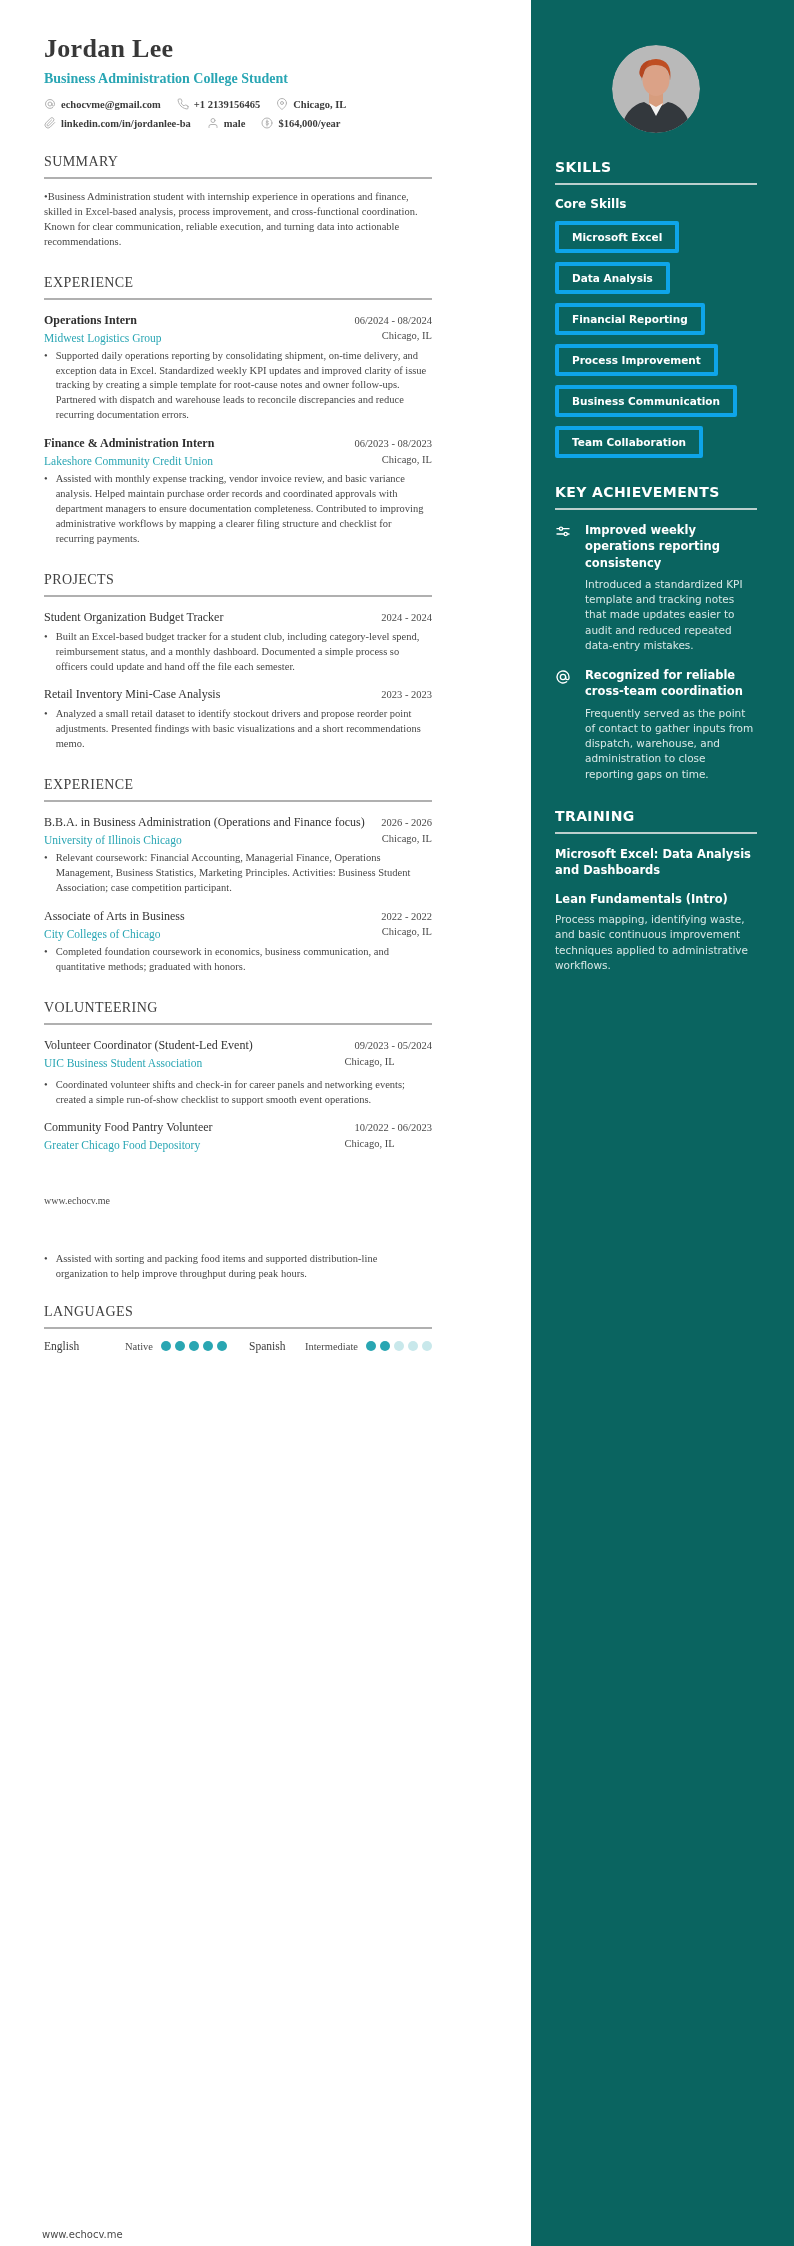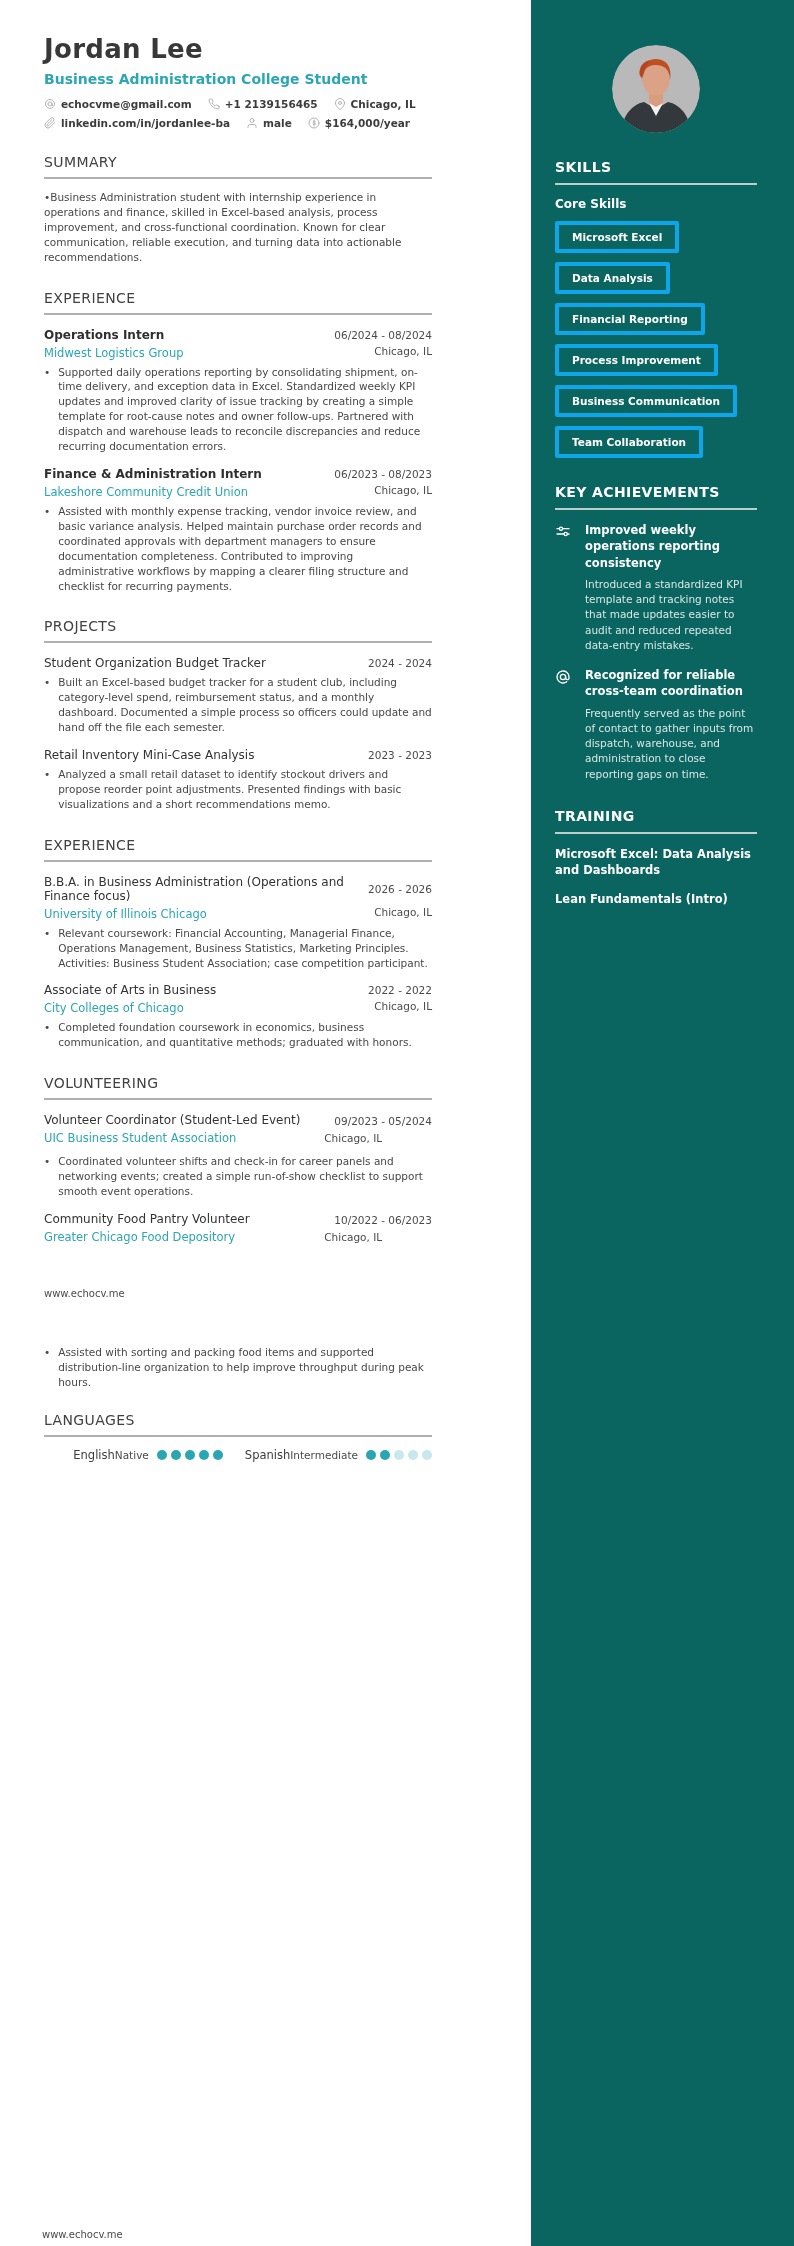--- a/index.html
+++ b/index.html
@@ -1,21 +1,21 @@
 <!DOCTYPE html>
 <html><head>
 <meta charset="utf-8">
 <style>
   * { margin:0; padding:0; box-sizing:border-box; }
   html,body { background:#e9e9e9; }
   body { font-family:"DejaVu Sans","Liberation Sans",sans-serif; }
   .page { position:relative; width:794px; height:2246px; background:#ffffff; overflow:hidden; margin:0 auto; }
 
   
-  .main { position:absolute; left:0; top:0; width:460px; padding:34px 28px 0 44px; }
+  .main { position:absolute; left:0; top:0; width:460px; padding:34px 28px 0 44px;font-family:Liberation Serif, serif; }
   .name { font-size:26px; font-weight:700; color:#383838; letter-spacing:.3px; }
   .headline { font-size:14px; font-weight:700; color:#2aa6b4; margin-top:7px; }
   .contacts { display:flex; flex-wrap:wrap; column-gap:16px; row-gap:7px; margin-top:11px; max-width:470px; }
   .contact { display:flex; align-items:center; gap:5px; font-size:10.5px; font-weight:700; color:#3c3c3c; }
   .cicon { width:12px; height:12px; flex:0 0 auto; display:inline-flex; }
   .cicon svg { width:12px; height:12px; stroke:#b3b3b3; fill:none; stroke-width:2; stroke-linecap:round; stroke-linejoin:round; }
 
   .section { margin-top:25px; }
   .sec-h { font-size:14px; font-weight:500; color:#414141; letter-spacing:.4px; }
   .sec-div { height:2px; background:#b0b0b0; margin:7px 0 11px 0; }
@@ -34,21 +34,21 @@
   .bullets { margin-top:5px; }
   .bullet { display:flex; gap:8px; font-size:10.5px; line-height:1.42; color:#474747; }
   .bullet::before { content:"•"; color:#474747; flex:0 0 auto; }
   .bwrap { max-width:455px; }
 
   .footer-url { font-size:10px; color:#4a4a4a; }
   .footer-mid { margin-top:44px; }
   .footer-bottom { position:absolute; left:42px; bottom:6px; }
   .page2-bullet { margin-top:46px; }
 
-  .lang-row { display:grid; grid-template-columns:1fr 1fr; column-gap:22px; margin-top:2px;text-align:right; }
+  .lang-row { display:grid; grid-template-columns:1fr 1fr; column-gap:22px; margin-top:2px; }
   .lang-cell { display:flex; align-items:center; }
   .lang-name { flex:1; font-size:11.5px; color:#3c3c3c; }
   .lang-level { font-size:10.5px; color:#4a4a4a; margin-right:8px; }
   .dots { display:flex; gap:4px; }
   .dot { width:10px; height:10px; border-radius:50%; background:#c8e8eb; }
   .dot.filled { background:#29a6b2; }
 
   
   .sidebar { position:absolute; left:531px; top:0; width:271px; height:2246px; background:#0a6460; padding:0 45px 0 24px; color:#fff; }
   .avatar-wrap { width:88px; height:88px; margin:45px auto 0 auto; border-radius:50%; overflow:hidden; }
@@ -382,18 +382,19 @@
 
     <div class="sb-section">
       <div class="sb-h">TRAINING</div>
       <div class="sb-div"></div>
 
       <div class="tr-item">
         <div class="tr-title">Microsoft Excel: Data Analysis and Dashboards</div>
       </div>
       <div class="tr-item">
         <div class="tr-title">Lean Fundamentals (Intro)</div>
+        <div class="tr-text">Process mapping, identifying waste, and basic continuous improvement techniques applied to administrative workflows.</div>
       </div>
     </div>
   </aside>
 
   <div class="footer-url footer-bottom">www.echocv.me</div>
 </div>
 
 </body></html>

